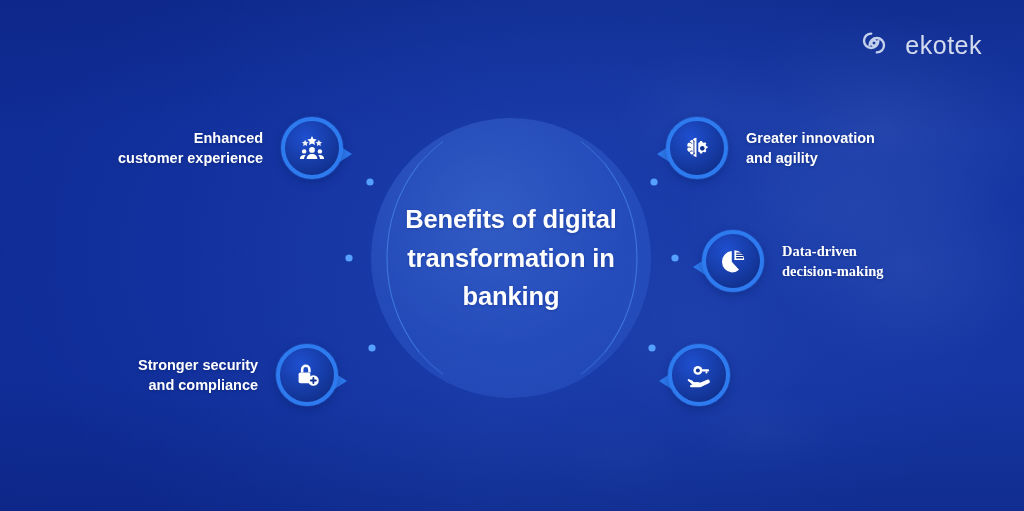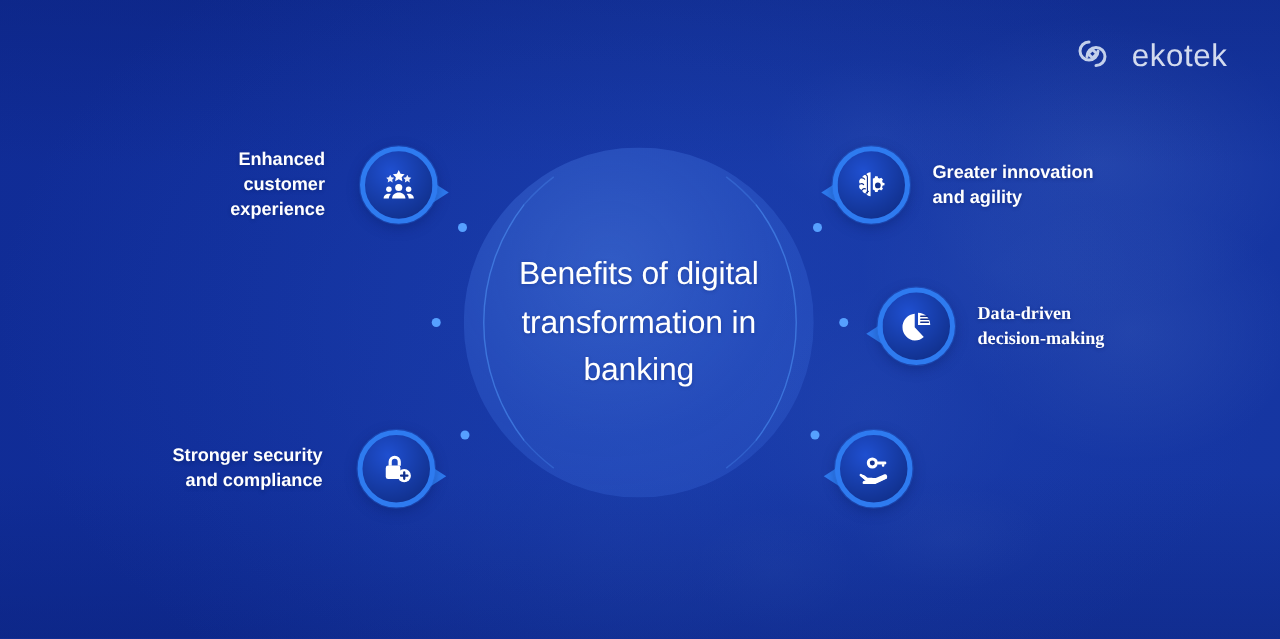--- a/index.html
+++ b/index.html
@@ -104,21 +104,21 @@
     background:
       radial-gradient(circle at 42% 34%, rgba(90,140,230,0.30), rgba(60,105,210,0.16) 55%, rgba(40,80,195,0.10) 100%),
       rgba(46,92,205,0.34);
     display: flex;
     align-items: center;
     justify-content: center;
   }
   .center-title {
     color: #ffffff;
     font-size: 25.5px;
-    font-weight: normal;
+    font-weight: bold;
     line-height: 1.52;
     text-align: center;
     letter-spacing: -0.005em;
     width: 250px;
     text-shadow: 0 1px 3px rgba(10,30,100,0.30);
   }
 
   
   .node {
     position: absolute;
@@ -169,21 +169,21 @@
   }
 
   .node-label {
     color: #ffffff;
     font-size: 14.5px;
     font-weight: bold;
     line-height: 1.38;
     text-shadow: 0 1px 3px rgba(10,30,100,0.45);
     white-space: pre-line;
   }
-  .node-left .node-label  { text-align: right;  margin-right: 28px; }
+  .node-left .node-label  { text-align: right;  margin-right: 18px; }
   .node-right .node-label { text-align: left;   margin-left: 18px; }
 
   .icon-svg { display: block; }
 </style>
 </head>
 <body>
 
 <div id="infographic">
 
   <div class="bg-photo"></div>

